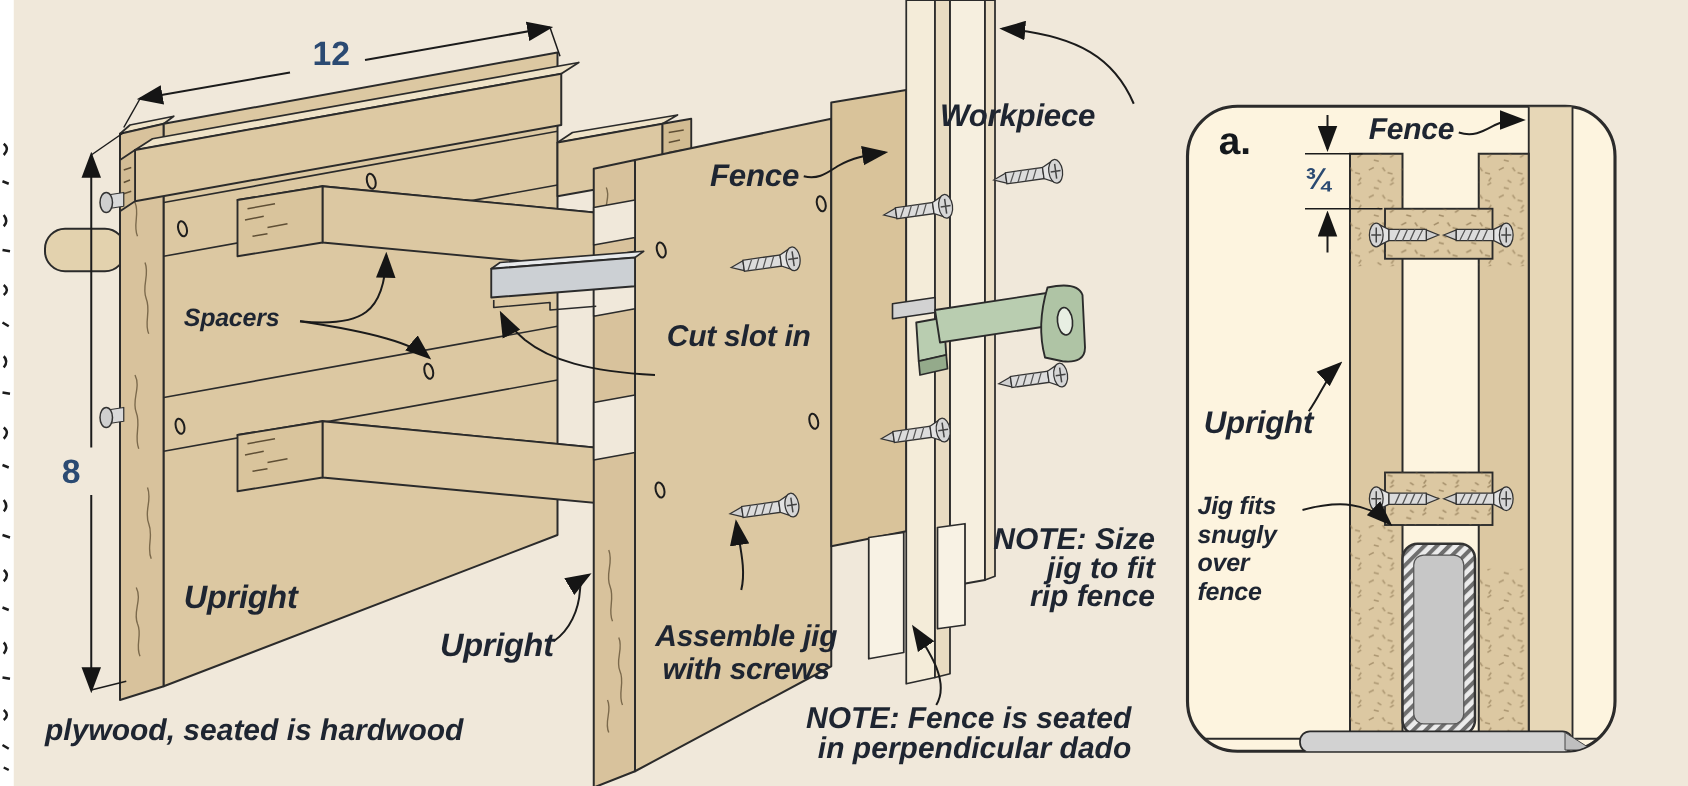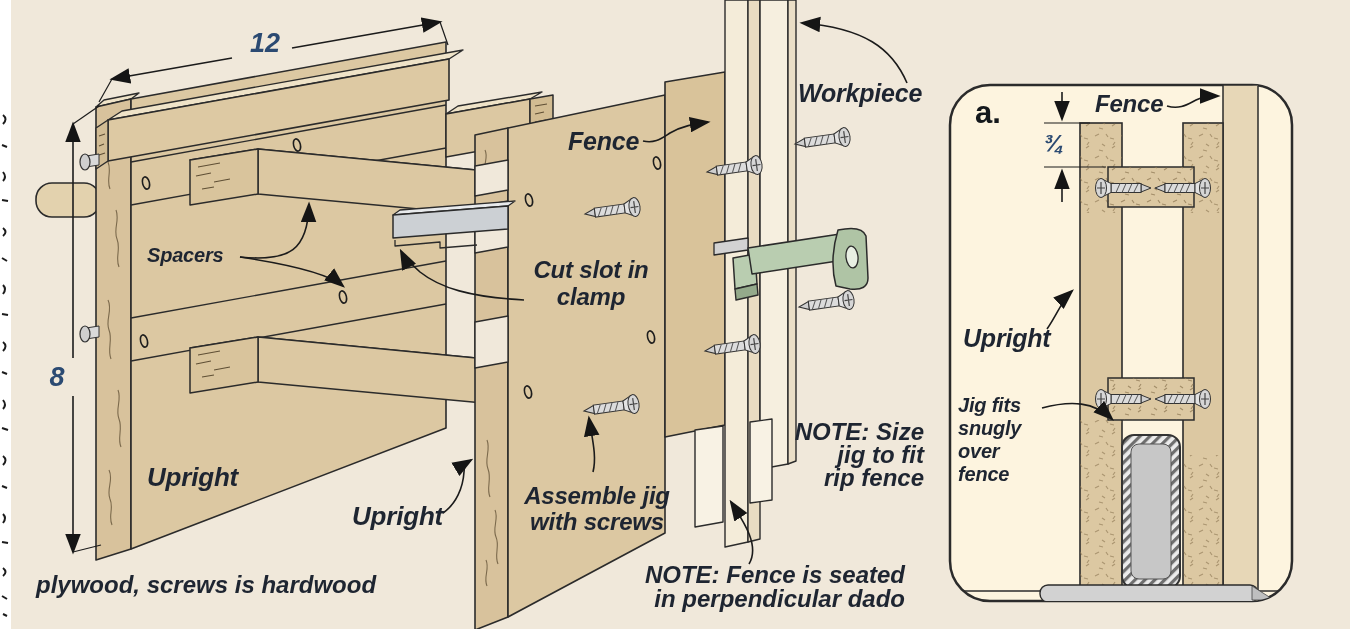--- a/index.html
+++ b/index.html
@@ -1,20 +1,20 @@
 <!DOCTYPE html>
 <html><head>
 <meta charset="utf-8">
 <style>
   html,body{margin:0;padding:0;background:#f0e8da;}
   #stage{position:relative;width:1350px;height:629px;background:#f0e8da;overflow:hidden;
          font-family:"Liberation Sans",sans-serif;}
   .lbl{position:absolute;font-style:italic;font-weight:600;font-size:24px;line-height:1.1;
        color:#1e2531;letter-spacing:-0.2px;white-space:nowrap;}
-  .dim{position:absolute;font-style:italic;font-weight:700;font-size:27px;color:#2b4a72;white-space:nowrap;}
+  .dim{position:absolute;font-weight:700;font-size:27px;color:#2b4a72;white-space:nowrap;}
   .note{position:absolute;font-style:italic;font-weight:600;font-size:24px;line-height:23px;color:#1e2531;}
   .note b{font-weight:800;}
   .center{text-align:center;}
   .right{text-align:right;}
   .block{white-space:normal;}
   .inset-tag{position:absolute;font-style:normal;font-weight:800;font-size:31px;color:#14181c;}
   svg{position:absolute;left:0;top:0;}
 </style>
 </head>
 <body>
@@ -282,45 +282,44 @@
   </g>
 </svg>
 
   <div class="dim" style="left:240px;top:28px;width:50px;text-align:center;">12</div>
   <div class="dim" style="left:46px;top:362px;width:22px;text-align:center;">8</div>
 
   <div class="lbl" style="left:147px;top:244px;font-size:20px;">Spacers</div>
   <div class="lbl" style="left:147px;top:463px;font-size:26px;">Upright</div>
   <div class="lbl" style="left:352px;top:502px;font-size:26px;">Upright</div>
   <div class="lbl" style="left:568px;top:128px;font-size:25px;">Fence</div>
-  <div class="lbl" style="left:798px;top:80px;font-size:25px;">Workpiece</div>
+  <div class="lbl" style="left:752px;top:80px;font-size:25px;">Workpiece</div>
 
   <div class="lbl center block" style="left:513px;top:256px;width:156px;line-height:27px;">
     <div>Cut slot in</div>
-    <div>clamp</div>
-  </div>
-
-  <div class="lbl center block" style="left:512px;top:483px;width:170px;line-height:26px;">
+  </div>
+
+  <div class="lbl center block" style="left:512px;top:497px;width:170px;line-height:26px;">
     <div>Assemble jig</div>
     <div>with screws</div>
   </div>
 
   <div class="note right block" style="left:786px;top:420px;width:138px;">
     <div><b>NOTE:</b><span> Size</span></div>
     <div>jig to fit</div>
     <div>rip fence</div>
   </div>
 
   <div class="note center block" style="left:595px;top:563px;width:310px;line-height:24px;text-align:right;">
     <div><b>NOTE:</b><span> Fence is seated</span></div>
     <div>in perpendicular dado</div>
   </div>
 
   <div class="note block" style="left:36px;top:573px;line-height:23px;">
-    <div>plywood, screws is hardwood</div>
+    <div>plywood, seated is hardwood</div>
   </div>
 
   <div class="inset-tag" style="left:975px;top:95px;">a.</div>
   <div class="lbl" style="left:1095px;top:91px;">Fence</div>
   <div class="dim" style="left:1044px;top:130px;font-size:24px;">¾</div>
   <div class="lbl" style="left:963px;top:325px;font-size:25px;">Upright</div>
   <div class="lbl block" style="left:958px;top:394px;width:110px;line-height:23px;font-size:20px;">
     <div>Jig fits</div>
     <div>snugly</div>
     <div>over</div>

